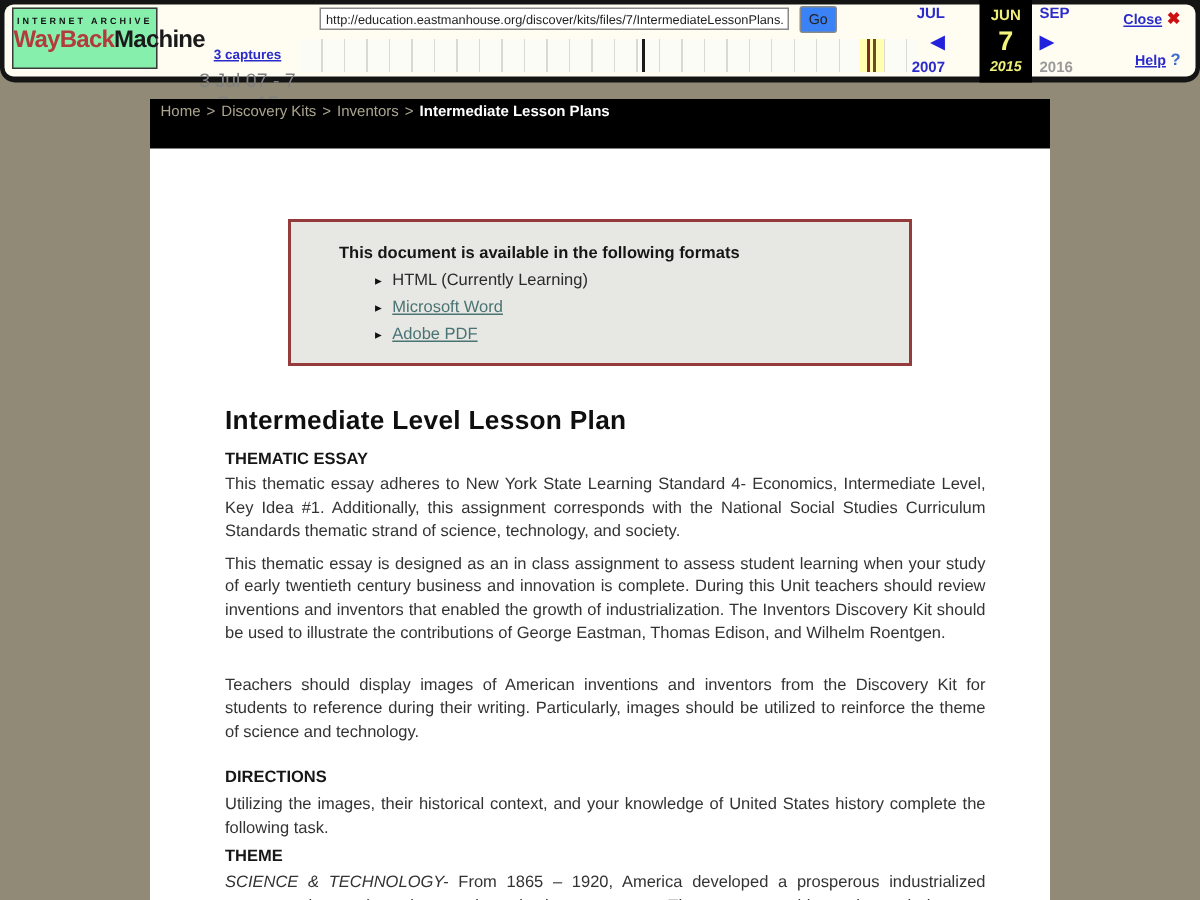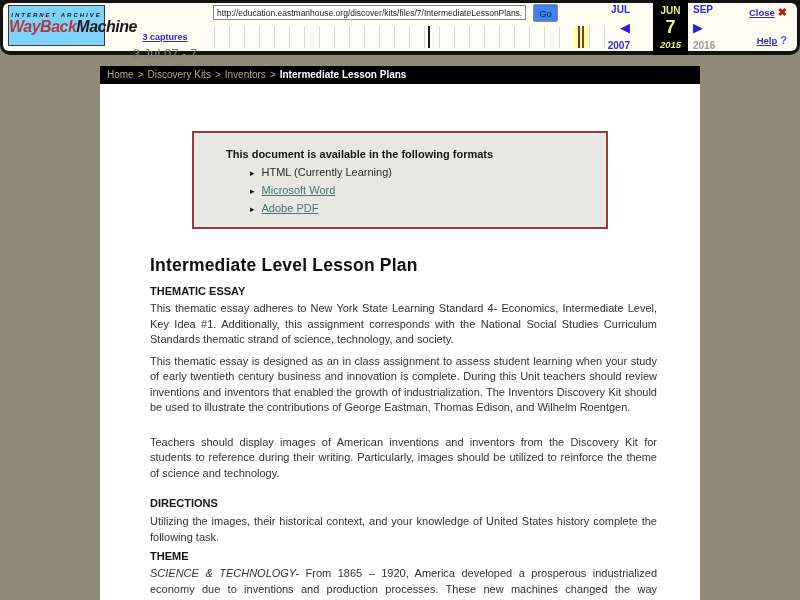--- a/index.html
+++ b/index.html
@@ -4,21 +4,21 @@
 <style>
   * { margin:0; padding:0; box-sizing:border-box; }
   html,body { width:800px; height:600px; }
   body { font-family:"Liberation Sans", sans-serif; }
   .screen { position:relative; width:800px; height:600px; background:#908a77; overflow:hidden; }
 
   
   .wb-toolbar { position:absolute; left:0; top:0; width:800px; height:55px; background:#141414; border-radius:0 0 10px 10px; }
   .wb-inner { position:absolute; left:3px; top:3px; right:3px; bottom:4px; background:#fffdf2; border-radius:6px; }
 
-  .wb-logo { position:absolute; left:8px; top:5px; width:97px; height:41px; background:#7dd3fc; border:1px solid #3a3a3a; text-align:center; cursor:pointer;font-style:italic; }
+  .wb-logo { position:absolute; left:8px; top:5px; width:97px; height:41px; background:#86efac; border:1px solid #3a3a3a; text-align:center; cursor:pointer; }
   .wb-logo-top { font-size:6px; font-weight:bold; letter-spacing:2px; color:#111; margin-top:6px; }
   .wb-logo-main { font-size:16px; font-weight:bold; letter-spacing:-0.5px; line-height:1.05; margin-top:1px; }
   .wb-logo-main .way { color:#b23b3b; } .wb-logo-main .mach { color:#1a1a1a; }
 
   .wb-captures { position:absolute; left:124px; top:26px; width:82px; text-align:center; }
   .wb-captures a { color:#2b2bcc; font-size:9px; font-weight:bold; text-decoration:underline; cursor:pointer; }
   .wb-captures .range { font-size:13px; color:#818181; margin-top:2px; }
 
   .wb-url { position:absolute; left:213px; top:5px; width:313px; height:15px; font-size:8.5px; font-family:"Liberation Sans",sans-serif; border:1px solid #8a8a8a; background:#fff; color:#222; padding:0 3px; }
   .wb-go { position:absolute; left:533px; top:4px; width:25px; height:18px; font-size:9.5px; font-family:"Liberation Sans",sans-serif; background:#3b82f6; border:1px solid #8a8a8a; color:#222; border-radius:2px; cursor:pointer; }
@@ -44,21 +44,21 @@
 
   .wb-close { position:absolute; right:13px; top:6px; font-size:9.5px; font-weight:bold; }
   .wb-close a { color:#2b2bcc; text-decoration:underline; cursor:pointer; }
   .wb-close .x { color:#cc1111; font-size:11px; margin-left:3px; }
   .wb-help { position:absolute; right:13px; top:34px; font-size:9.5px; font-weight:bold; }
   .wb-help a { color:#2b2bcc; text-decoration:underline; cursor:pointer; }
   .wb-help .q { color:#3b6bcc; font-size:11px; margin-left:3px; }
 
   
   .page { position:absolute; left:100px; top:66px; width:600px; height:534px; background:#fff; }
-  .breadcrumb { height:18px; background:#000; line-height:17px; padding-left:7px; font-size:10px; color:#aca58f; white-space:nowrap; }
+  .breadcrumb { height:33px; background:#000; line-height:17px; padding-left:7px; font-size:10px; color:#aca58f; white-space:nowrap; }
   .breadcrumb a { color:#aca58f; text-decoration:none; cursor:pointer; }
   .breadcrumb .sep { margin:0 4px; }
   .breadcrumb .current { color:#fff; font-weight:bold; }
 
   .content { padding:0 43px 8px 50px; }
 
   .formats-box { margin:47px 0 0 42px; width:416px; border:2px solid #953b3b; background:#e7e7e3; padding:15px 10px 13px 32px; }
   .fb-title { font-size:11px; font-weight:bold; color:#161616; }
   .fb-list { list-style:none; margin-top:4px; }
   .fb-list li { margin-top:6px; padding-left:24px; font-size:11px; color:#2a2a2a; }

